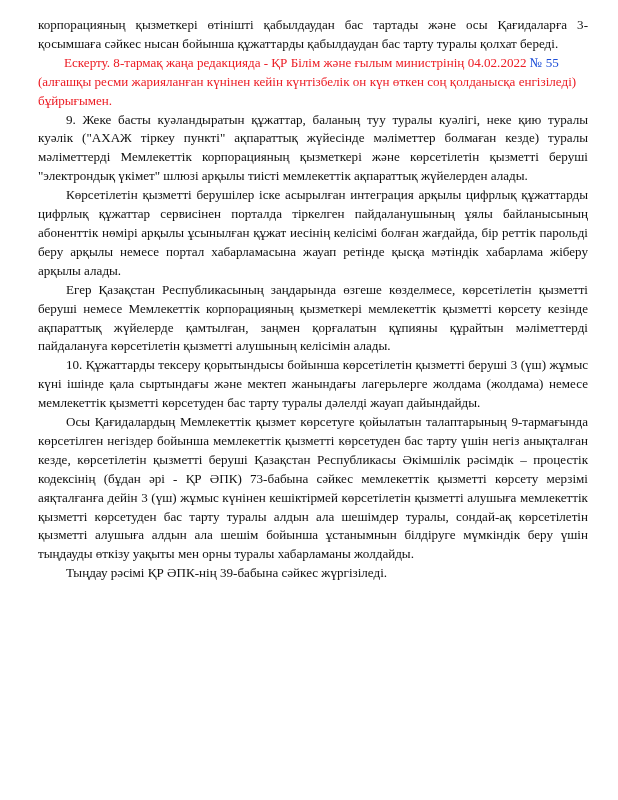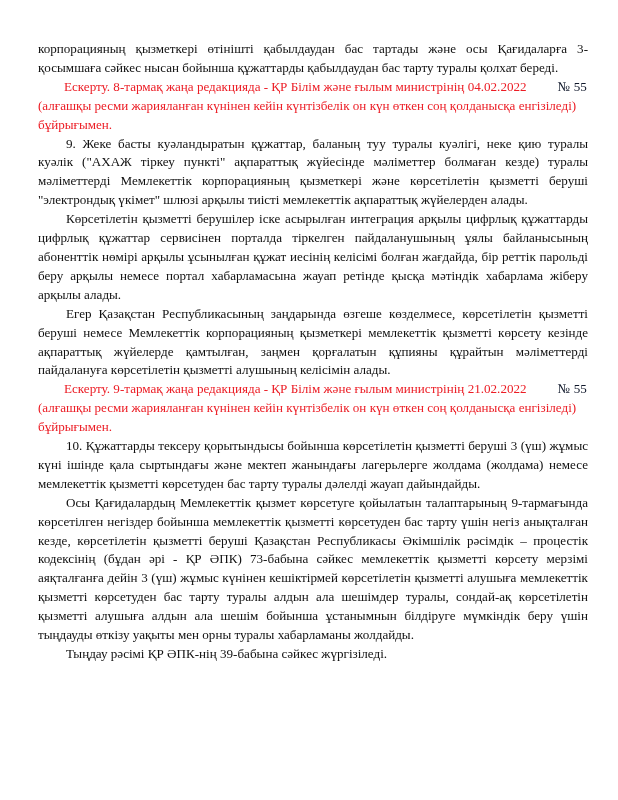--- a/index.html
+++ b/index.html
@@ -11,21 +11,21 @@
   body {
     width: 618px;
     height: 800px;
     overflow: hidden;
     font-family: "Liberation Serif", "DejaVu Serif", serif;
   }
   #page {
     width: 618px;
     height: 632px;
     box-sizing: border-box;
-    padding: 40px 30px 0 38px;
+    padding: 16px 30px 0 38px;
     background: #ffffff;
     position: relative;
   }
   .doc-body {
     width: 550px;
   }
   p.para {
     margin: 0 0 0 0;
     padding: 0;
     font-size: 13.1px;
@@ -44,22 +44,21 @@
   p.note {
     margin: 0;
     padding: 0;
     font-size: 13.1px;
     line-height: 18.9px;
     color: #ec1c24;
     text-align: left;
     text-indent: 26px;
   }
   p.note .black {
-    color: #0f172a;
-    margin-left: 28px;
+    color: #1d4ed8;
   }
   .spacer-tail {
     height: 60px;
   }
 </style>
 </head>
 <body>
 
 <div id="page">
   <div class="doc-body">
@@ -71,25 +70,20 @@
       <span class="black">№ 55</span>
       <span>(алғашқы ресми жарияланған күнінен кейін күнтізбелік он күн өткен соң қолданысқа енгізіледі) бұйрығымен.</span>
     </p>
 
     <p class="para">9. Жеке басты куәландыратын құжаттар, баланың туу туралы куәлігі, неке қию туралы куәлік ("АХАЖ тіркеу пункті" ақпараттық жүйесінде мәліметтер болмаған кезде) туралы мәліметтерді Мемлекеттік корпорацияның қызметкері және көрсетілетін қызметті беруші "электрондық үкімет" шлюзі арқылы тиісті мемлекеттік ақпараттық жүйелерден алады.</p>
 
     <p class="para">Көрсетілетін қызметті берушілер іске асырылған интеграция арқылы цифрлық құжаттарды цифрлық құжаттар сервисінен порталда тіркелген пайдаланушының ұялы байланысының абоненттік нөмірі арқылы ұсынылған құжат иесінің келісімі болған жағдайда, бір реттік парольді беру арқылы немесе портал хабарламасына жауап ретінде қысқа мәтіндік хабарлама жіберу арқылы алады.</p>
 
     <p class="para">Егер Қазақстан Республикасының заңдарында өзгеше көзделмесе, көрсетілетін қызметті беруші немесе Мемлекеттік корпорацияның қызметкері мемлекеттік қызметті көрсету кезінде ақпараттық жүйелерде қамтылған, заңмен қорғалатын құпияны құрайтын мәліметтерді пайдалануға көрсетілетін қызметті алушының келісімін алады.</p>
 
-    <p class="note">
-      <span>Ескерту. 9-тармақ жаңа редакцияда - ҚР Білім және ғылым министрінің 21.02.2022</span>
-      <span class="black">№ 55</span>
-      <span>(алғашқы ресми жарияланған күнінен кейін күнтізбелік он күн өткен соң қолданысқа енгізіледі) бұйрығымен.</span>
-    </p>
 
     <p class="para">10. Құжаттарды тексеру қорытындысы бойынша көрсетілетін қызметті беруші 3 (үш) жұмыс күні ішінде қала сыртындағы және мектеп жанындағы лагерьлерге жолдама (жолдама) немесе мемлекеттік қызметті көрсетуден бас тарту туралы дәлелді жауап дайындайды.</p>
 
     <p class="para">Осы Қағидалардың Мемлекеттік қызмет көрсетуге қойылатын талаптарының 9-тармағында көрсетілген негіздер бойынша мемлекеттік қызметті көрсетуден бас тарту үшін негіз анықталған кезде, көрсетілетін қызметті беруші Қазақстан Республикасы Әкімшілік рәсімдік – процестік кодексінің (бұдан әрі - ҚР ӘПК) 73-бабына сәйкес мемлекеттік қызметті көрсету мерзімі аяқталғанға дейін 3 (үш) жұмыс күнінен кешіктірмей көрсетілетін қызметті алушыға мемлекеттік қызметті көрсетуден бас тарту туралы алдын ала шешімдер туралы, сондай-ақ көрсетілетін қызметті алушыға алдын ала шешім бойынша ұстанымнын білдіруге мүмкіндік беру үшін тыңдауды өткізу уақыты мен орны туралы хабарламаны жолдайды.</p>
 
     <p class="para">Тыңдау рәсімі ҚР ӘПК-нің 39-бабына сәйкес жүргізіледі.</p>
 
     <div class="spacer-tail"></div>
   </div>
 </div>

